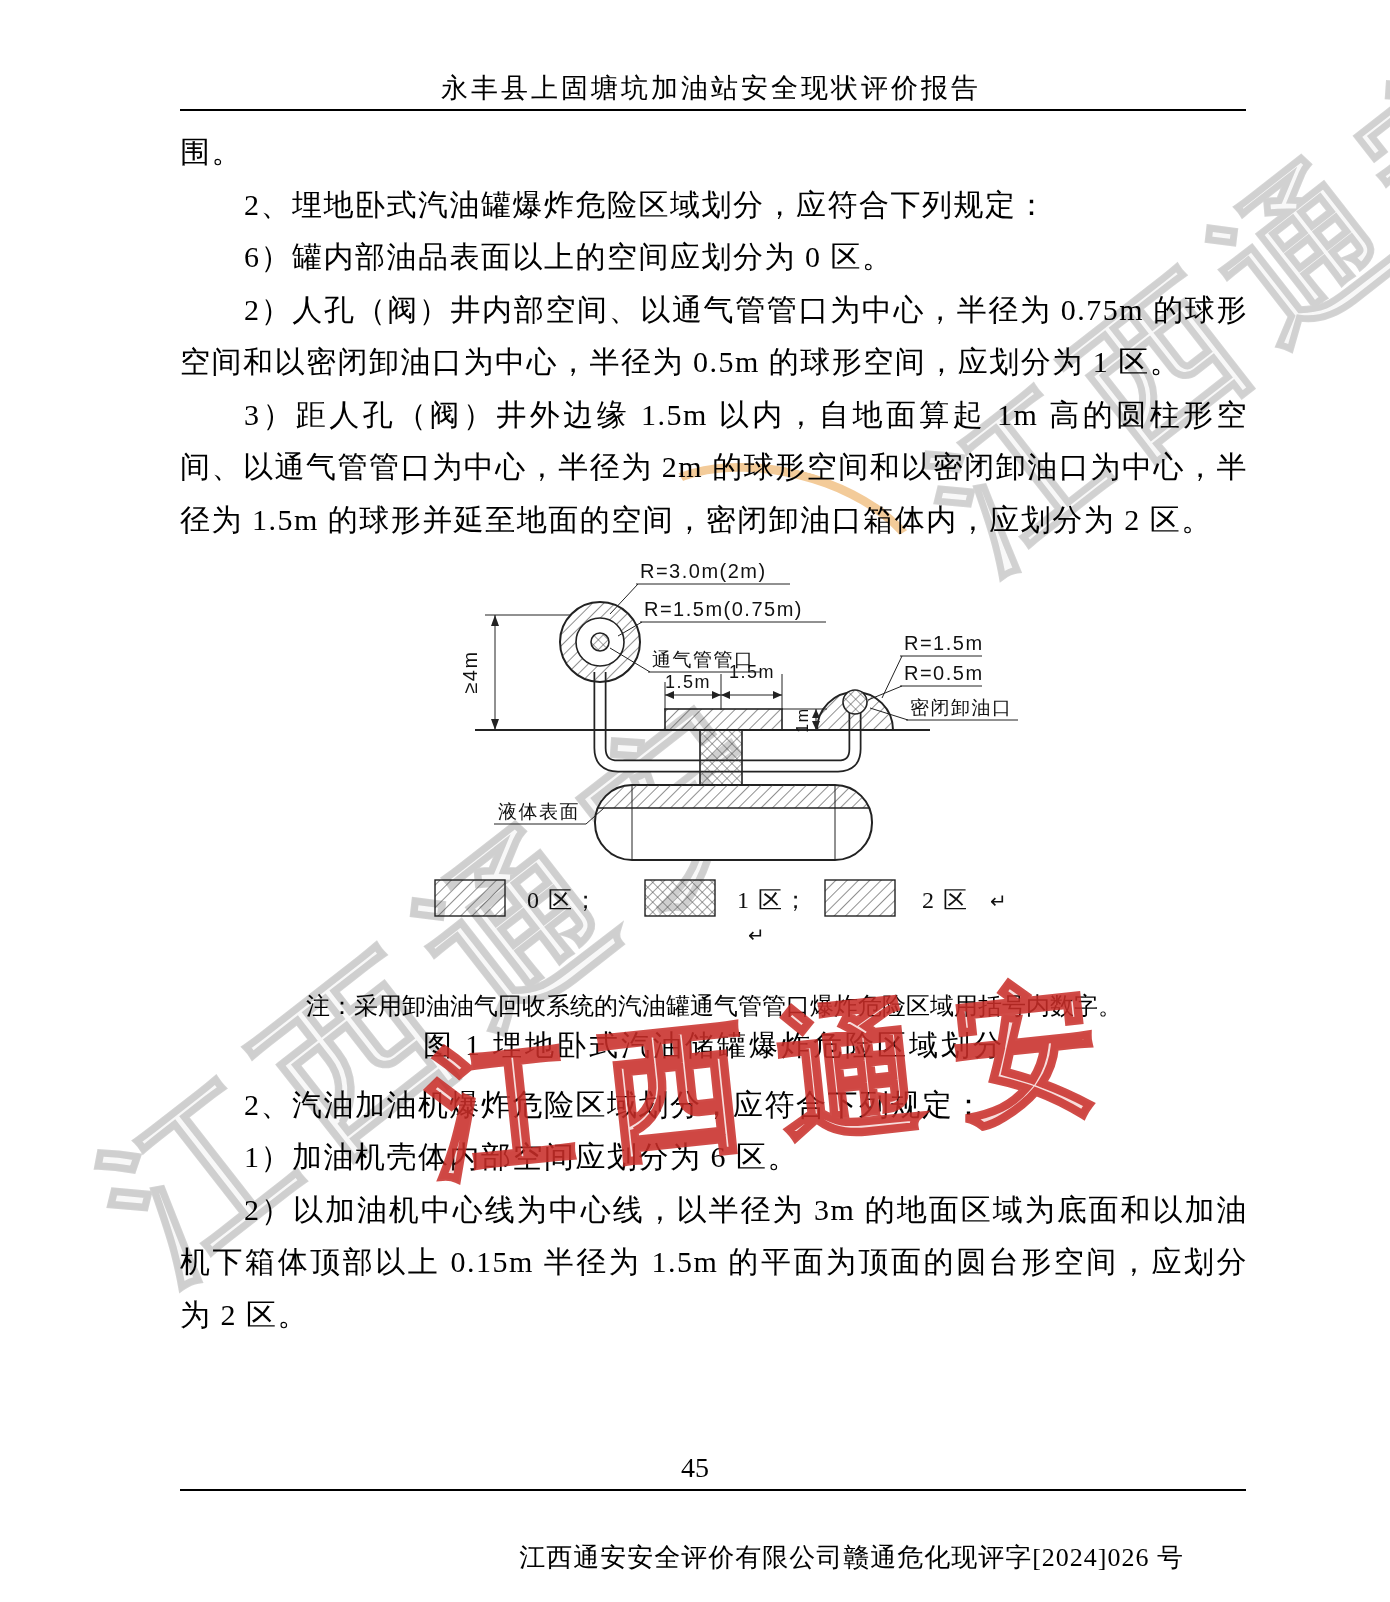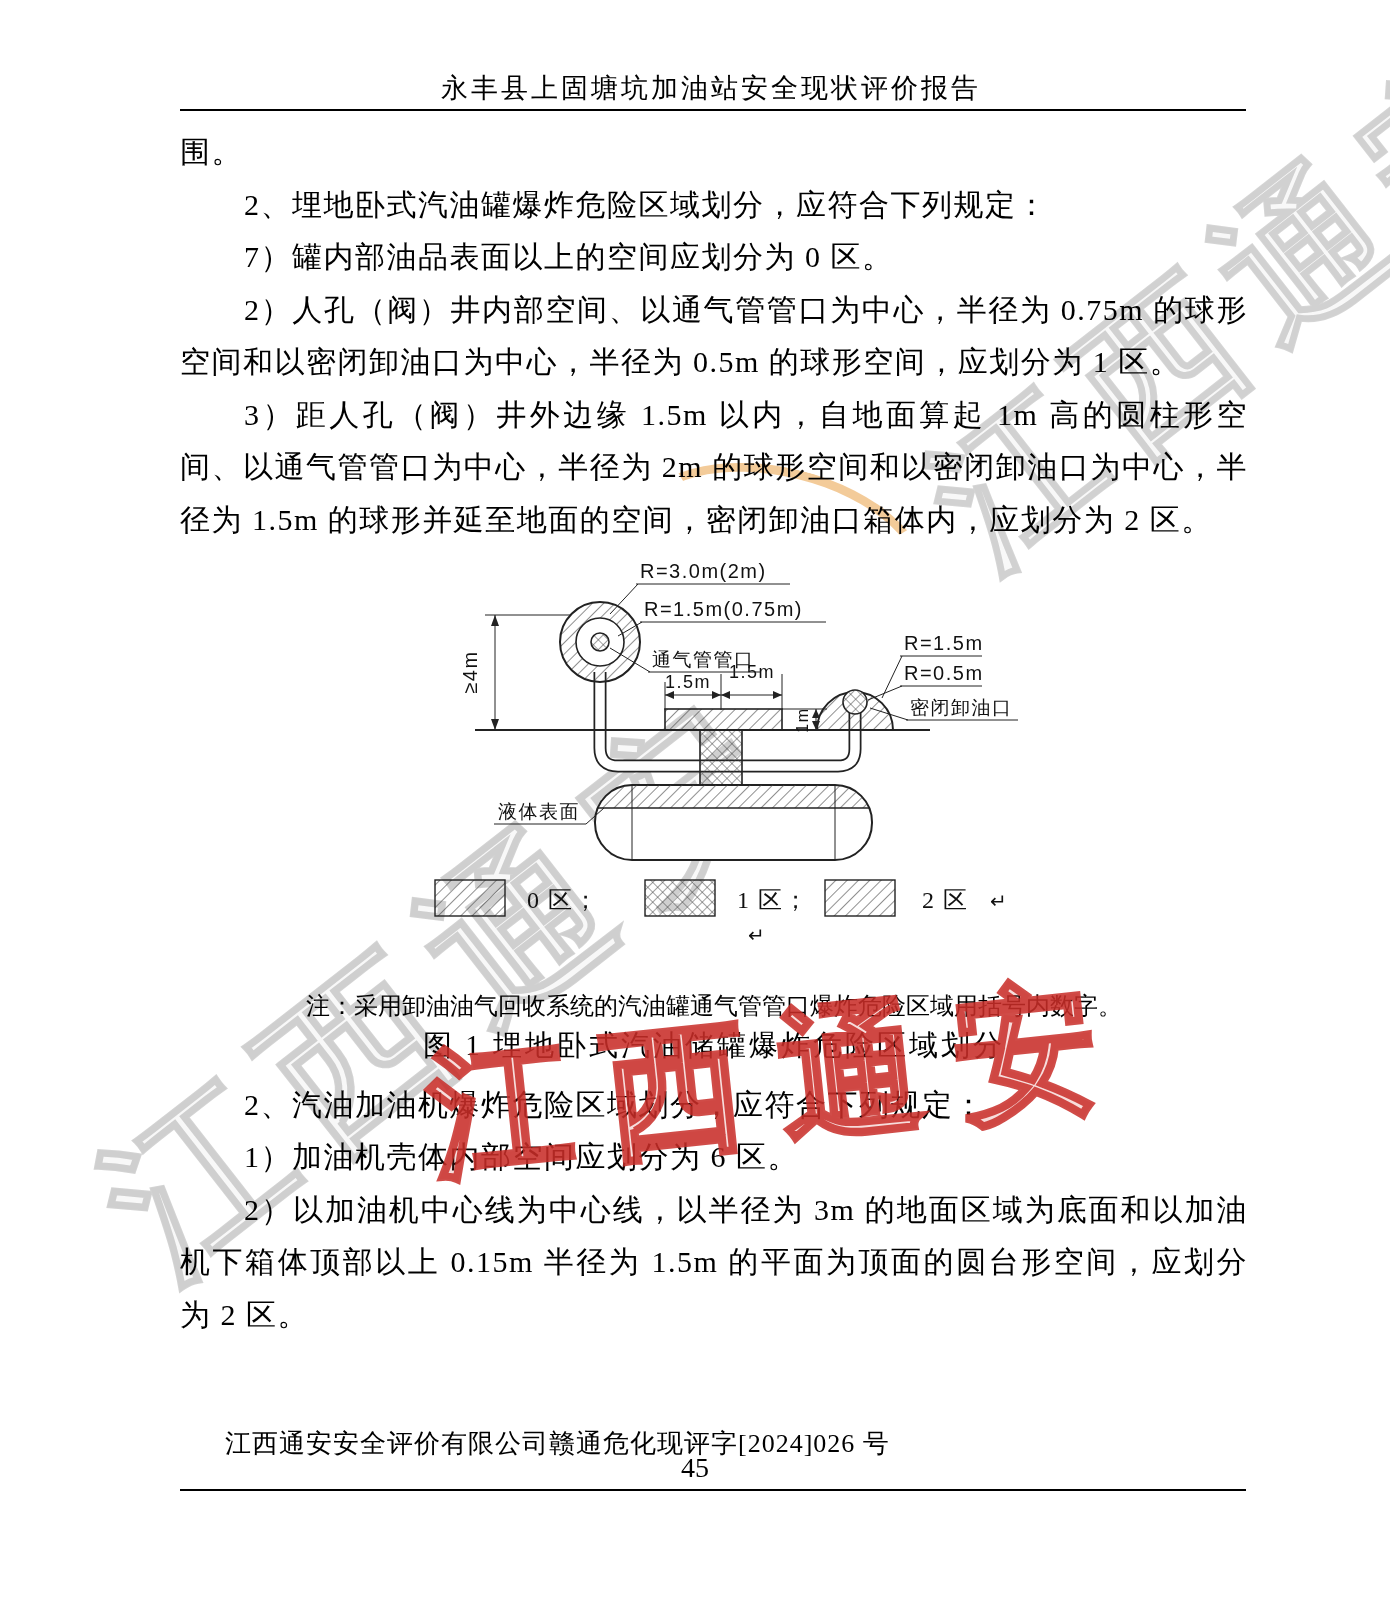--- a/index.html
+++ b/index.html
@@ -28,22 +28,22 @@
   
   .figure-block { margin:4px 0 0 250px; }
   .fig-note { text-align:center; font-size:24px; letter-spacing:0; line-height:34px; margin-top:20px; }
   .fig-caption { text-align:center; font-size:29px; letter-spacing:3px; line-height:44px; margin-bottom:12px; }
   svg text { font-family:"Liberation Sans", sans-serif; fill:#111; }
   svg text.cjk { font-family:"Liberation Serif", serif; }
   
   .page-number { position:absolute; top:1452px; left:0; width:100%; text-align:center; font-size:28px; }
   .footer-rule { position:absolute; top:1489px; left:180px; width:1066px; height:2px; background:#000; }
   .footer-row {
-    position:absolute; top:1426px; left:180px; width:1066px;
-    display:flex; justify-content:flex-start; font-size:26px; letter-spacing:1px;
+    position:absolute; top:1540px; left:180px; width:1066px;
+    display:flex; justify-content:flex-end; font-size:26px; letter-spacing:1px;
     padding:0 62px 0 45px;
   }
   
   .wm { position:absolute; pointer-events:none; white-space:nowrap; font-weight:bold; }
   .wm-gray-top {
     left:955px; top:420px; font-size:160px; letter-spacing:22px;
     transform:rotate(-38deg); transform-origin:left center;
     color:rgba(190,190,190,0.10); -webkit-text-stroke:2px rgba(150,150,150,0.40);
     z-index:0;
   }
@@ -74,21 +74,21 @@
   <div class="wm wm-gray-bottom">江西通安</div>
   <div class="wm-orange-arc"></div>
   <div class="wm wm-red">江西通安</div>
 
   <div class="header-title">永丰县上固塘坑加油站安全现状评价报告</div>
   <div class="header-rule"></div>
 
   <div class="content">
     <p class="para noindent">围。</p>
     <p class="para">2、埋地卧式汽油罐爆炸危险区域划分，应符合下列规定：</p>
-    <p class="para">7）罐内部油品表面以上的空间应划分为 0 区。</p>
+    <p class="para">6）罐内部油品表面以上的空间应划分为 0 区。</p>
     <p class="para">2）人孔（阀）井内部空间、以通气管管口为中心，半径为 0.75m 的球形空间和以密闭卸油口为中心，半径为 0.5m 的球形空间，应划分为 1 区。</p>
     <p class="para">3）距人孔（阀）井外边缘 1.5m 以内，自地面算起 1m 高的圆柱形空间、以通气管管口为中心，半径为 2m 的球形空间和以密闭卸油口为中心，半径为 1.5m 的球形并延至地面的空间，密闭卸油口箱体内，应划分为 2 区。</p>
 
     <div class="figure-block">
       <svg width="640" height="402" viewBox="0 0 640 402">
         <defs>
           <pattern id="hatch" patternUnits="userSpaceOnUse" width="8" height="8" patternTransform="rotate(45)">
             <line x1="0" y1="0" x2="0" y2="8" stroke="#444" stroke-width="1.2"></line>
           </pattern>
           <pattern id="cross" patternUnits="userSpaceOnUse" width="7" height="7" patternTransform="rotate(45)">

